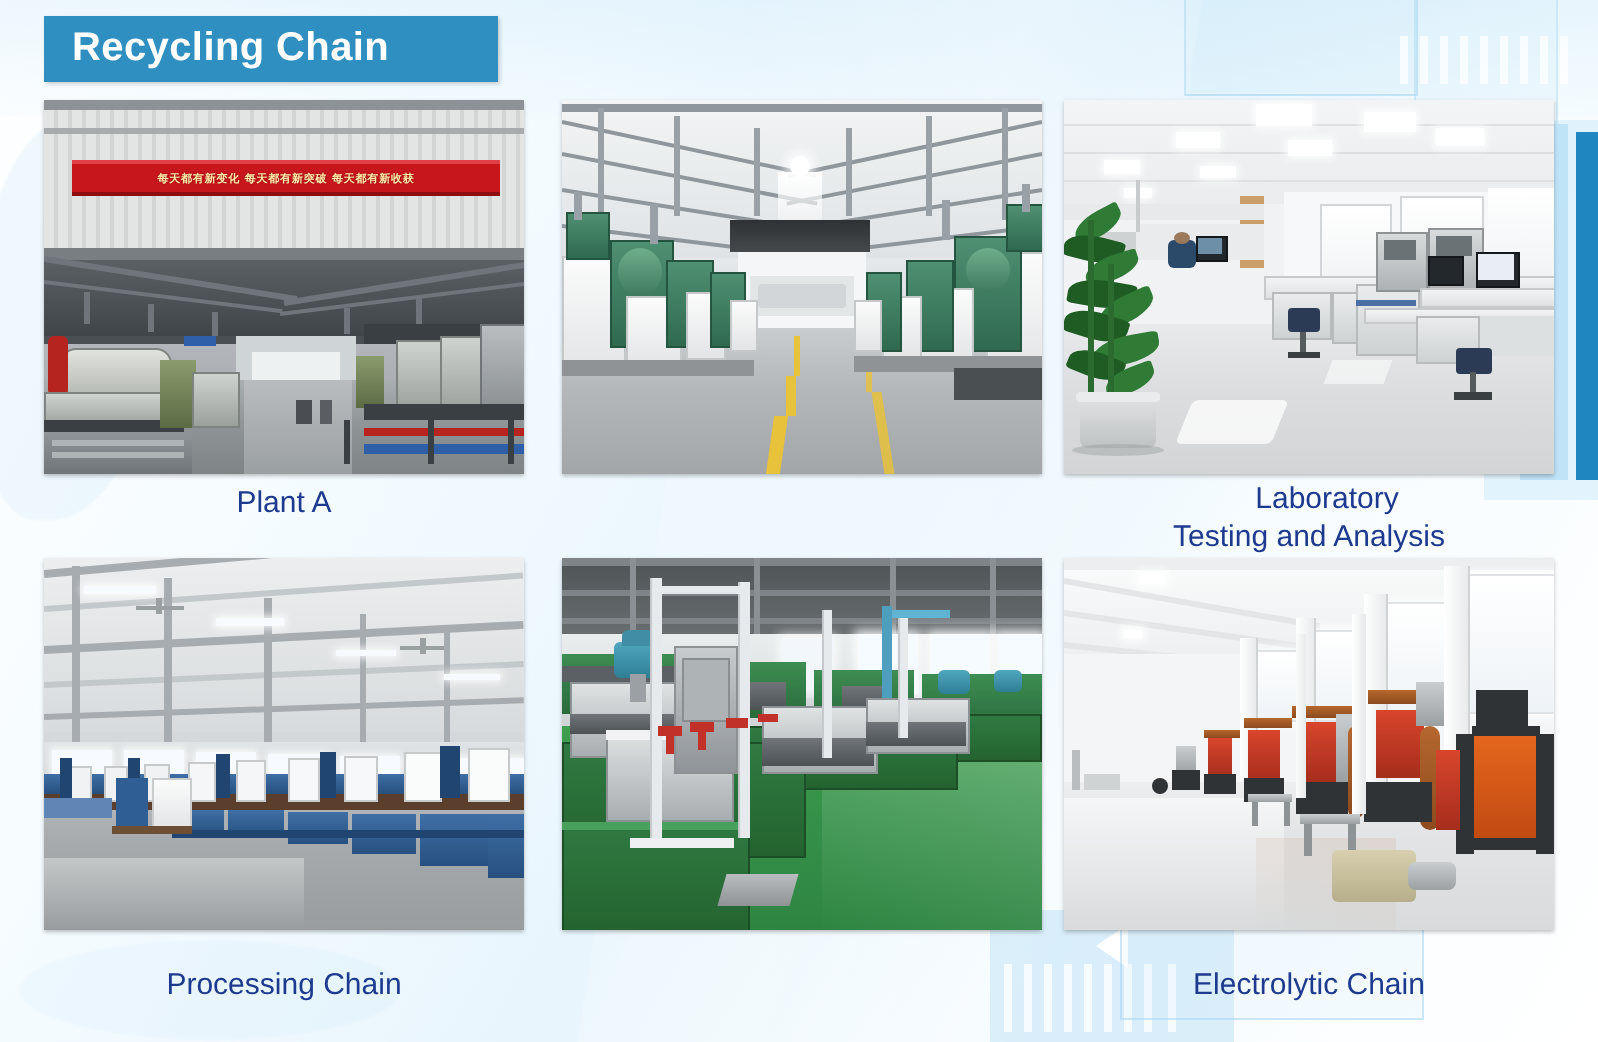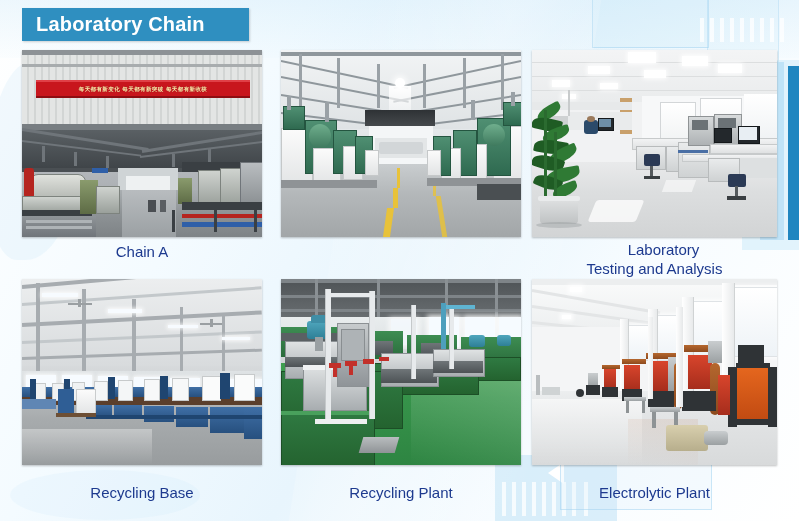--- a/index.html
+++ b/index.html
@@ -170,21 +170,21 @@
       <i style="left:70px"></i>
       <i style="left:82px"></i>
   </div>
   <div class="bgarrow" style="left:548px;top:462px;border-width:11px 16px 11px 0;border-color:transparent #ffffff transparent transparent;"></div>
   <div class="bgrect" style="left:560px;top:450px;width:150px;height:58px;border-color:rgba(160,210,240,.5);background:rgba(214,238,252,.22);"></div>
   <div class="bgsoft" style="left:10px;top:470px;width:190px;height:50px;border-radius:50%;opacity:.3;"></div>
   <div class="lightsweep" style="left:330px;top:0;width:230px;height:521px;opacity:.35;transform:skewX(-9deg);"></div>
 </div>
 
 <div id="title-banner">
-  <span class="t">Laboratory Chain</span>
+  <span class="t">Recycling Chain</span>
 </div>
 
 <div class="cell" style="left:22px;top:50px;width:240px;height:212px;">
   <div class="photo" style="width:240px;height:187px;">
     <div class="sc">
       <div class="p a-sky"></div>
       <div class="p a-wallpanel"></div>
       <div class="p a-topbeam" style="top:0;"></div>
       <div class="p a-topbeam" style="top:14px;height:3px;background:#a8acae;"></div>
 
@@ -233,21 +233,21 @@
       <div class="p a-dark" style="left:150px;top:160px;width:3px;height:22px;"></div>
       <div class="p a-dark" style="left:192px;top:160px;width:3px;height:22px;"></div>
       <div class="p a-dark" style="left:232px;top:160px;width:3px;height:22px;"></div>
 
       <div class="p a-blue" style="left:70px;top:118px;width:16px;height:5px;"></div>
       <div class="p" style="left:126px;top:150px;width:8px;height:12px;background:#4a4e52;"></div>
       <div class="p" style="left:138px;top:150px;width:6px;height:12px;background:#5a5e62;"></div>
     </div>
   </div>
   <div class="caption" style="top:192px;">
-    <div>Chain A</div>
+    <div>Plant A</div>
   </div>
 </div>
 
 <div class="cell" style="left:281px;top:50px;width:240px;height:212px;">
   <div class="photo" style="width:240px;height:187px;">
     <div class="sc">
       <div class="p b-bg"></div>
       <div class="p b-roof"></div>
 
       <div class="p b-tr" style="left:0;top:10px;width:130px;transform:rotate(12deg);"></div>
@@ -463,21 +463,21 @@
       <div class="p d-blue" style="left:222px;top:128px;width:18px;height:32px;"></div>
       <div class="p d-bluedk" style="left:64px;top:136px;width:176px;height:4px;"></div>
 
       <div class="p" style="left:36px;top:110px;width:16px;height:26px;background:#2f5e95;"></div>
       <div class="p d-wht" style="left:54px;top:110px;width:18px;height:24px;border:1px solid #c9cccd;"></div>
       <div class="p d-brown" style="left:34px;top:134px;width:40px;height:4px;"></div>
       <div class="p" style="left:0;top:120px;width:34px;height:10px;background:#5f86b4;"></div>
     </div>
   </div>
   <div class="caption" style="top:204px;">
-    <div>Recycling Base</div>
+    <div>Processing Chain</div>
   </div>
 </div>
 
 <div class="cell" style="left:281px;top:279px;width:240px;height:225px;">
   <div class="photo" style="width:240px;height:186px;">
     <div class="sc">
       <div class="p e-bg"></div>
       <div class="p e-roofdk"></div>
       <div class="p e-roofbeam" style="left:0;top:0;width:100%;height:4px;"></div>
       <div class="p e-roofbeam" style="left:0;top:16px;width:100%;height:3px;"></div>
@@ -538,23 +538,20 @@
       <div class="p e-red" style="left:48px;top:84px;width:12px;height:5px;"></div>
       <div class="p e-red" style="left:64px;top:82px;width:12px;height:5px;"></div>
       <div class="p e-red" style="left:82px;top:80px;width:11px;height:5px;"></div>
       <div class="p e-red" style="left:98px;top:78px;width:10px;height:4px;"></div>
       <div class="p e-red" style="left:52px;top:88px;width:4px;height:10px;"></div>
       <div class="p e-red" style="left:68px;top:86px;width:4px;height:10px;"></div>
 
       <div class="p" style="left:80px;top:158px;width:36px;height:16px;background:linear-gradient(180deg,#b9bdbf,#8f9396);transform:skewX(-16deg);"></div>
       <div class="p" style="left:34px;top:140px;width:52px;height:5px;background:#eef0f1;"></div>
     </div>
-  </div>
-  <div class="caption" style="top:204px;">
-    <div>Recycling Plant</div>
   </div>
 </div>
 
 <div class="cell" style="left:532px;top:279px;width:245px;height:225px;">
   <div class="photo" style="width:245px;height:186px;">
     <div class="sc">
       <div class="p f-bg"></div>
       <div class="p f-ceil"></div>
 
       <div class="p f-beam" style="left:0;top:10px;width:130px;height:3px;transform:rotate(10deg);transform-origin:left center;"></div>
@@ -618,15 +615,15 @@
       <div class="p" style="left:120px;top:133px;width:4px;height:16px;background:#8e9395;"></div>
       <div class="p" style="left:142px;top:133px;width:4px;height:16px;background:#8e9395;"></div>
       <div class="p f-sand" style="left:134px;top:146px;width:42px;height:26px;"></div>
       <div class="p f-gray" style="left:172px;top:152px;width:24px;height:14px;border-radius:4px;"></div>
       <div class="p f-dark" style="left:44px;top:110px;width:8px;height:8px;border-radius:50%;"></div>
       <div class="p" style="left:10px;top:108px;width:18px;height:8px;background:#cfd3d4;"></div>
       <div class="p" style="left:4px;top:96px;width:4px;height:20px;background:#b9bdbf;"></div>
     </div>
   </div>
   <div class="caption" style="top:204px;">
-    <div>Electrolytic Plant</div>
+    <div>Electrolytic Chain</div>
   </div>
 </div>
 
 </body></html>

